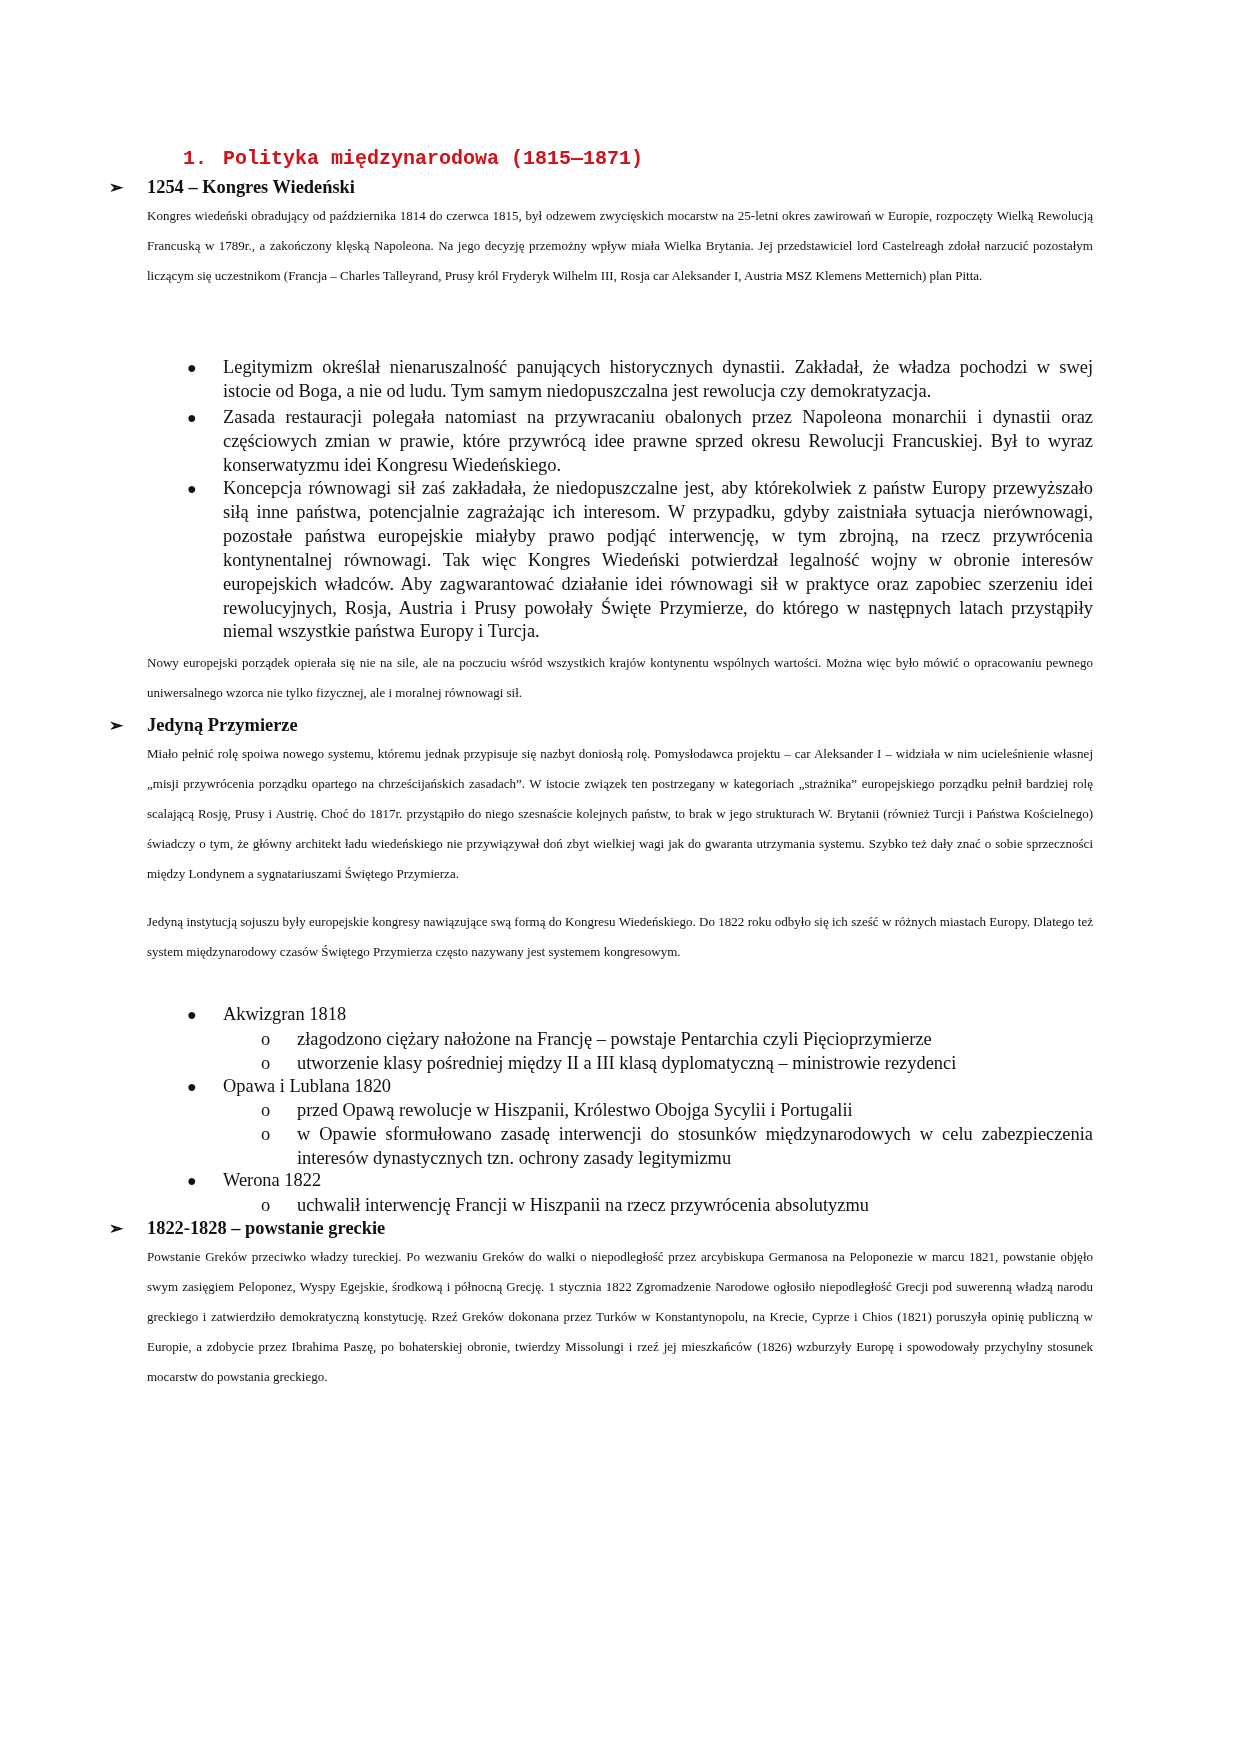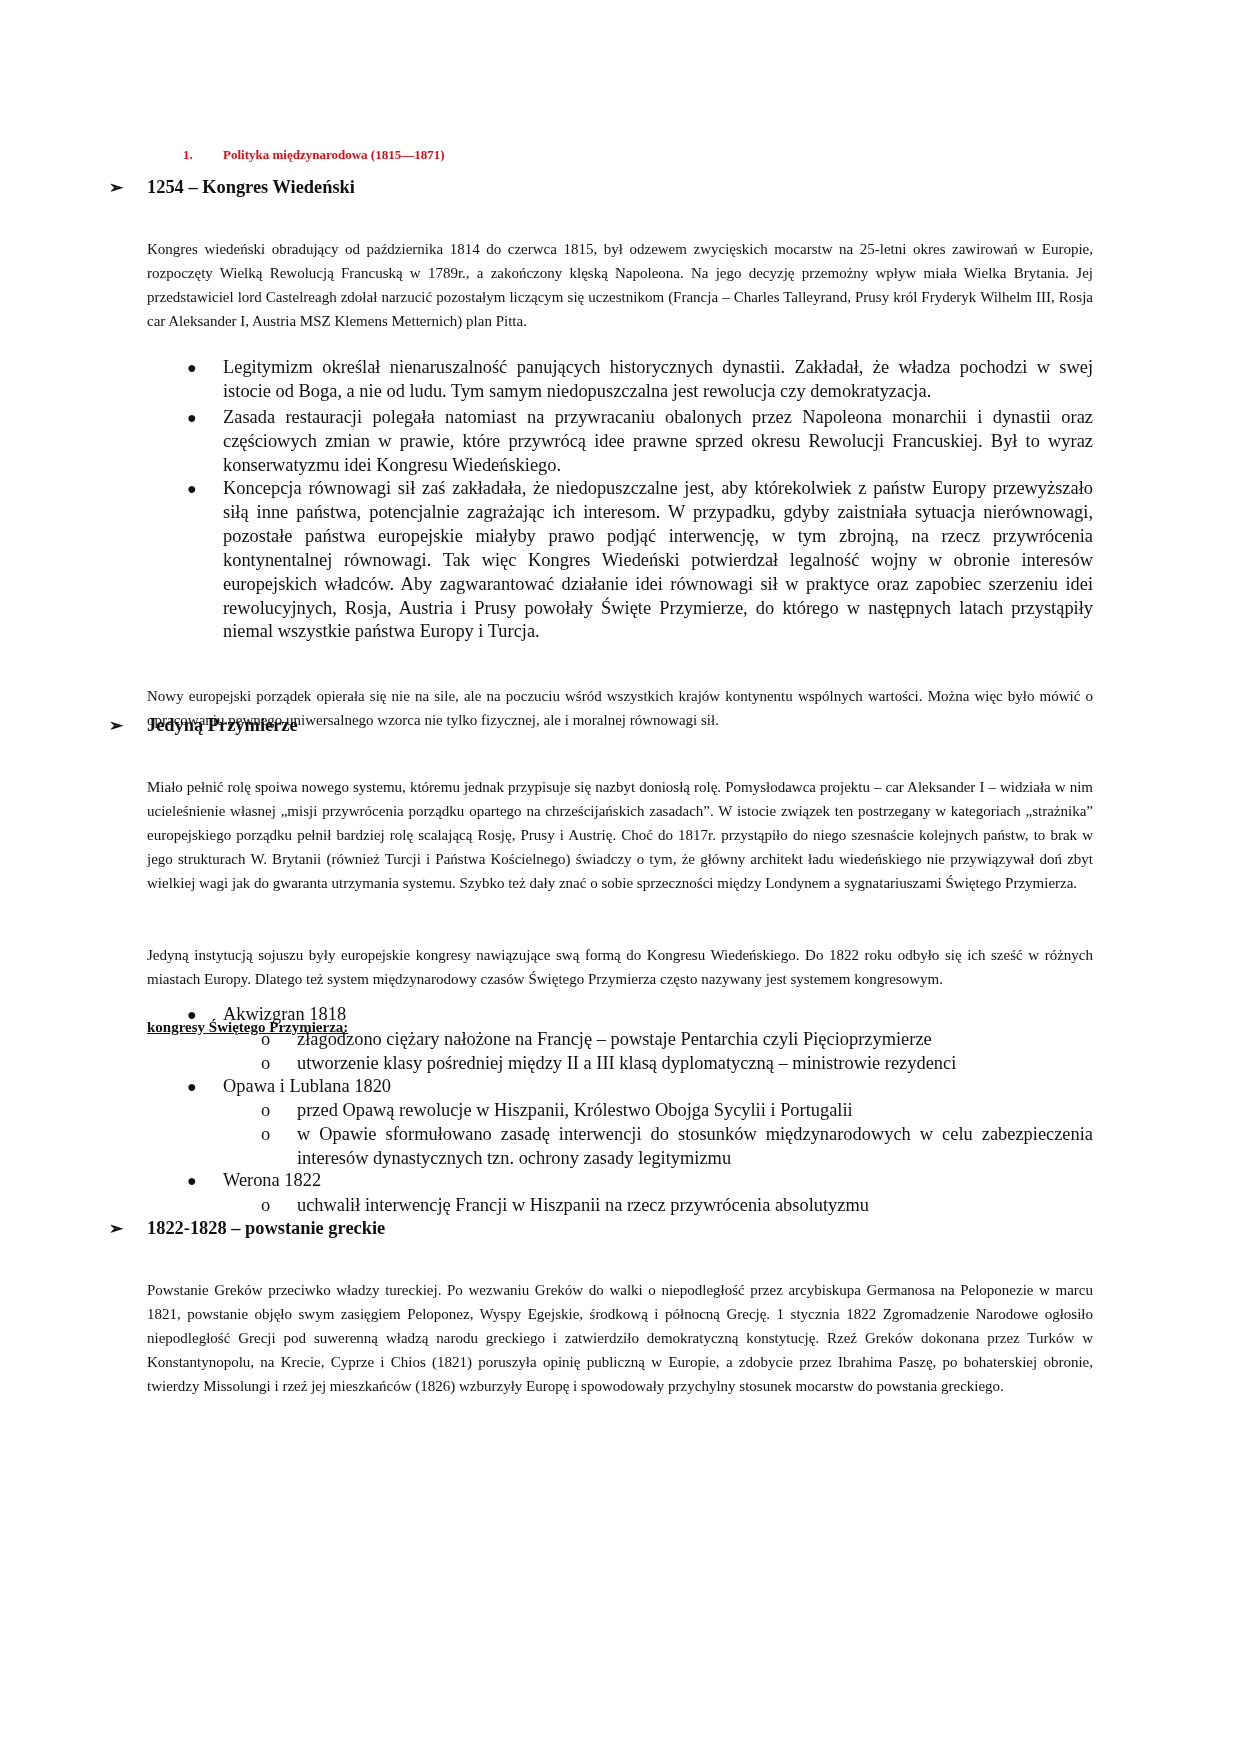--- a/index.html
+++ b/index.html
@@ -1,23 +1,23 @@
 <!DOCTYPE html>
 <html><head>
 <meta charset="utf-8">
 <style>
   html, body { margin: 0; padding: 0; background: #ffffff; }
   body { width: 1240px; height: 1754px; position: relative; overflow: hidden;
          font-family: "Liberation Serif", "DejaVu Serif", serif; color: #111; }
   .page { position: absolute; left: 0; top: 0; width: 1240px; height: 1754px; }
-  .title { position: absolute; left: 183px; top: 147px; font-size: 13px; font-weight: bold; color: #d0121b; }
+  .title { position: absolute; left: 183px; top: 147px; font-size: 20px; font-weight: bold; color: #d0121b; font-family: Liberation Mono, monospace; }
   .title .num { display: inline-block; width: 40px; }
   .sec-head { position: absolute; left: 147px; font-weight: bold; font-size: 18.4px; }
   .arrow { position: absolute; left: -38px; top: 0; font-size: 17px; }
-  .block { position: absolute; left: 147px; width: 946px; text-align: justify; font-size: 15px; line-height: 24px; margin-top: 36px; }
+  .block { position: absolute; left: 147px; width: 946px; text-align: justify; font-size: 13px; line-height: 30px; }
   .block p { margin: 0; }
   .bul { position: absolute; left: 223px; width: 870px; text-align: justify; font-size: 18.4px; line-height: 23.9px; }
   .bul .dot { position: absolute; left: -36px; top: 0; font-size: 16px; }
   .sub { position: absolute; left: 297px; width: 796px; text-align: justify; font-size: 18.4px; line-height: 23.9px; }
   .sub .o { position: absolute; left: -36px; top: 0; }
   .ul { text-decoration: underline; font-weight: bold; }
   b { font-weight: normal; }
 </style>
 </head>
 <body>
@@ -55,23 +55,20 @@
   <div class="sec-head" style="top:715px;">
     <span class="arrow">➢</span>
     <span>Jedyną Przymierze</span>
   </div>
   <div class="block" style="top:739px;">
     <p>Miało pełnić rolę spoiwa nowego systemu, któremu jednak przypisuje się nazbyt doniosłą rolę. Pomysłodawca projektu – car Aleksander I – widziała w nim ucieleśnienie własnej „misji przywrócenia porządku opartego na chrześcijańskich zasadach”. W istocie związek ten postrzegany w kategoriach „strażnika” europejskiego porządku pełnił bardziej rolę scalającą Rosję, Prusy i Austrię. Choć do 1817r. przystąpiło do niego szesnaście kolejnych państw, to brak w jego strukturach W. Brytanii (również Turcji i Państwa Kościelnego) świadczy o tym, że główny architekt ładu wiedeńskiego nie przywiązywał doń zbyt wielkiej wagi jak do gwaranta utrzymania systemu. Szybko też dały znać o sobie sprzeczności między Londynem a sygnatariuszami Świętego Przymierza.</p>
   </div>
   <div class="block" style="top:907px;">
     <p>Jedyną instytucją sojuszu były europejskie kongresy nawiązujące swą formą do Kongresu Wiedeńskiego. Do 1822 roku odbyło się ich sześć w różnych miastach Europy. Dlatego też system międzynarodowy czasów Świętego Przymierza często nazywany jest systemem kongresowym.</p>
   </div>
-  <div class="block" style="top:979px;">
-    <span class="ul">kongresy Świętego Przymierza:</span>
-  </div>
 
   <div class="bul" style="top:1003px;">
     <span class="dot">●</span>
     <span>Akwizgran 1818</span>
   </div>
   <div class="sub" style="top:1028px;">
     <span class="o">o</span>
     <span>złagodzono ciężary nałożone na Francję – powstaje Pentarchia czyli Pięcioprzymierze</span>
   </div>
   <div class="sub" style="top:1052px;">

